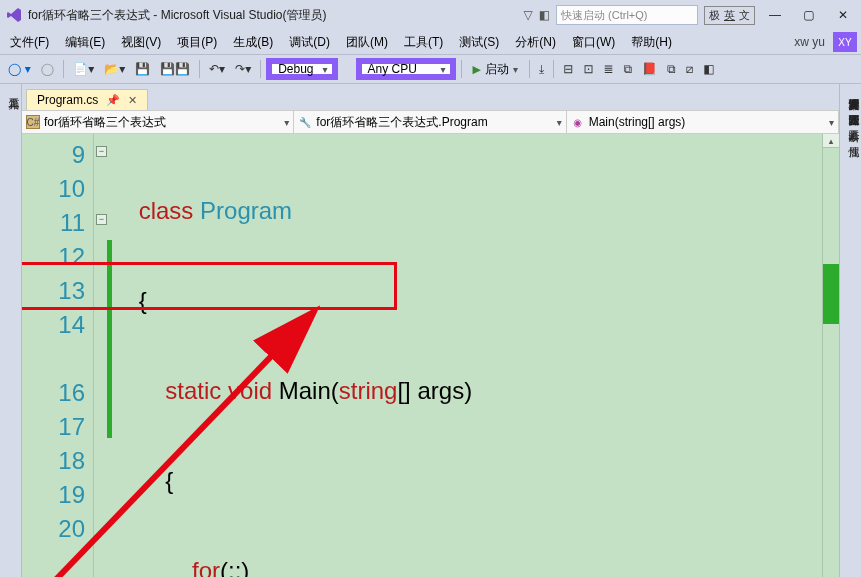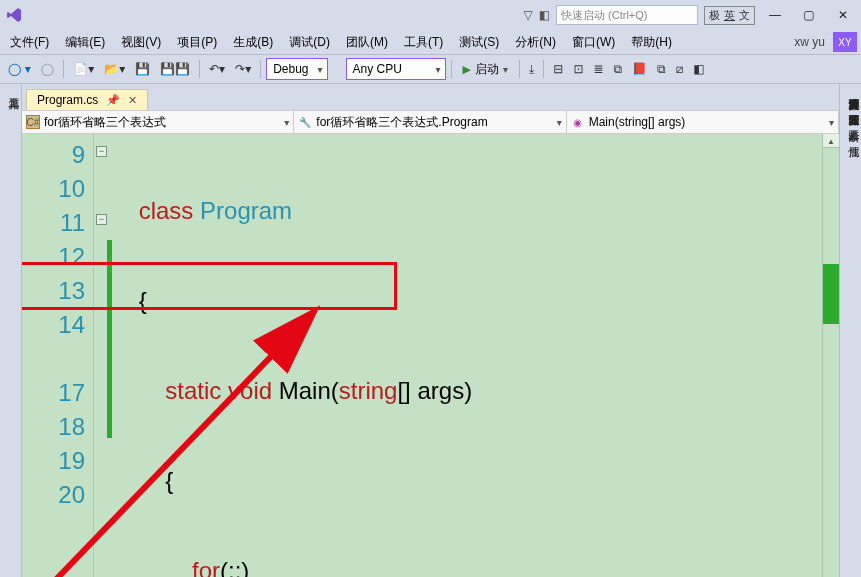--- a/index.html
+++ b/index.html
@@ -12,21 +12,21 @@
   .qs { width:142px; height:20px; background:#fcfcfc; border:1px solid #aeb9d6; font-size:11px; color:#888; padding-left:4px; display:flex; align-items:center; }
   .ime { border:1px solid #888; font-size:11px; padding:1px 4px; display:flex; gap:4px; align-items:center; font-family:KaiTi,serif; color:#333; }
   .sys-btn { width:28px; height:20px; display:flex; align-items:center; justify-content:center; color:#222; }
   .menubar { height:24px; background:#d6dbe9; display:flex; align-items:center; font-size:12px; padding-left:4px; gap:4px; }
   .menu-item { padding:2px 6px; }
   .xw { margin-left:auto; margin-right:4px; color:#444; }
   .xy-badge { width:24px; height:20px; background:#8b5cf6; color:#fff; font-size:10px; display:flex; align-items:center; justify-content:center; margin-right:4px; }
   .toolbar { height:30px; background:#d6dbe9; border-top:1px solid #b6bccc; border-bottom:1px solid #b6bccc; display:flex; align-items:center; font-size:12px; padding:0 4px; gap:2px; }
   .tb-btn { padding:2px 4px; color:#333; display:flex; align-items:center; gap:2px; }
   .tb-sep { width:1px; height:18px; background:#aeb3c4; margin:0 3px; }
-  .tb-combo { height:22px; background:#fcfdff; border:1px solid #8b5cf6; padding:0 18px 0 6px; display:flex; align-items:center; position:relative; }
+  .tb-combo { height:22px; background:#fcfdff; border:6px solid #8b5cf6; padding:0 18px 0 6px; display:flex; align-items:center; position:relative; }
   .tb-combo::after { content:"▾"; position:absolute; right:4px; color:#555; font-size:10px; }
   .start-btn { display:flex; align-items:center; gap:4px; padding:2px 6px; }
   .play { color:#388a34; font-size:11px; }
   .content { position:absolute; top:84px; bottom:0; left:0; right:0; display:flex; }
   .left-rail { width:22px; background:#d6dbe9; border-right:1px solid #b6bccc; writing-mode:vertical-rl; font-size:11px; color:#222; padding-top:6px; text-align:left; }
   .right-rail { width:22px; background:#d6dbe9; border-left:1px solid #b6bccc; display:flex; flex-direction:column; }
   .right-rail .rt-tab { writing-mode:vertical-rl; font-size:11px; color:#222; padding:6px 0; margin-bottom:4px; }
   .editor-wrap { flex:1; display:flex; flex-direction:column; background:#fff; }
   .doc-tabs { height:26px; background:#d6dbe9; display:flex; align-items:flex-end; padding-left:4px; }
   .doc-tab { background:#fff4c6; border:1px solid #c6c9a9; border-bottom:none; padding:3px 10px; font-size:12px; display:flex; align-items:center; gap:8px;margin-top:24px; }
@@ -53,20 +53,21 @@
   .scroll-v .mark-top { position:absolute; top:0; left:0; right:0; height:14px; background:#e4f1e4; border-bottom:1px solid #a8c6a9; display:flex; align-items:center; justify-content:center; font-size:9px; color:#555;}
   .scroll-v .track-green { position:absolute; left:0; right:0; background:#2dab2d; }
 </style>
 </head>
 <body>
 
 <div class="titlebar">
   <svg class="vs-icon" viewBox="0 0 16 16">
       <polygon points="12,1 15,3 15,13 12,15 5,9 2,11 1,10 1,6 2,5 5,7" fill="#7b4dcd"></polygon>
     </svg>
+  <span class="title">for循环省略三个表达式 - Microsoft Visual Studio(管理员)</span>
   <span class="spacer"></span>
   <div class="top-icons">
     <span style="color:#555">▽</span>
     <span style="color:#555">◧</span>
     <div class="qs">
         <span>快速启动 (Ctrl+Q)</span>
       </div>
     <div class="ime">
       <span>极</span>
         <span style="text-decoration:underline">英</span>
@@ -161,20 +162,21 @@
 
     <div class="editor">
       <div class="gutter">
         <div>9</div>
           <div>10</div>
         <div>11</div>
           <div>12</div>
         <div>13</div>
           <div>14</div>
           <div></div>
+        <div>16</div>
           <div>17</div>
         <div>18</div>
           <div>19</div>
         <div>20</div>
       </div>
       <div class="marks">
         <div class="fold" style="top:12px">−</div>
         <div class="fold" style="top:80px">−</div>
         <div class="green-band" style="top:106px;height:198px"></div>
       </div>

